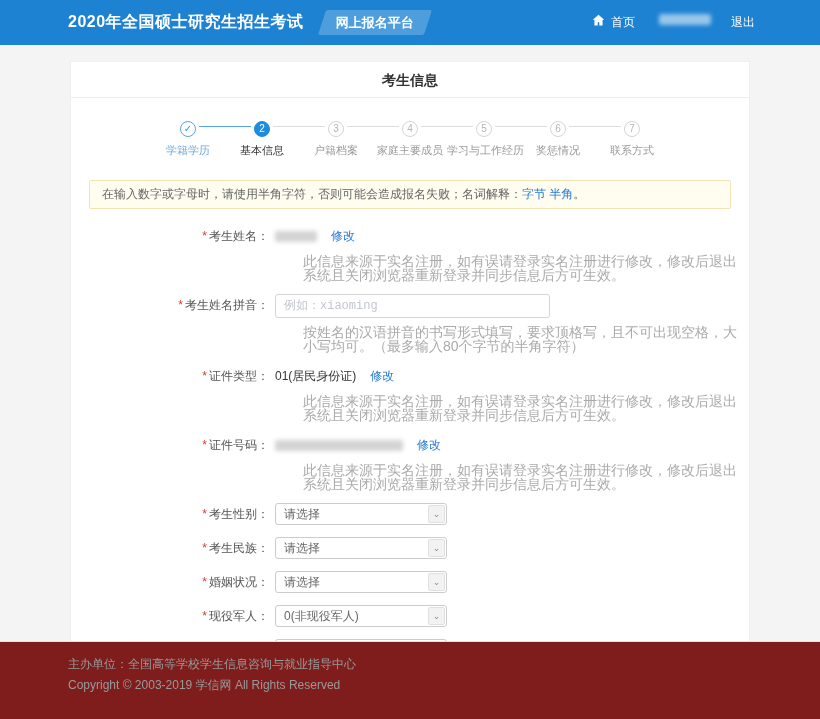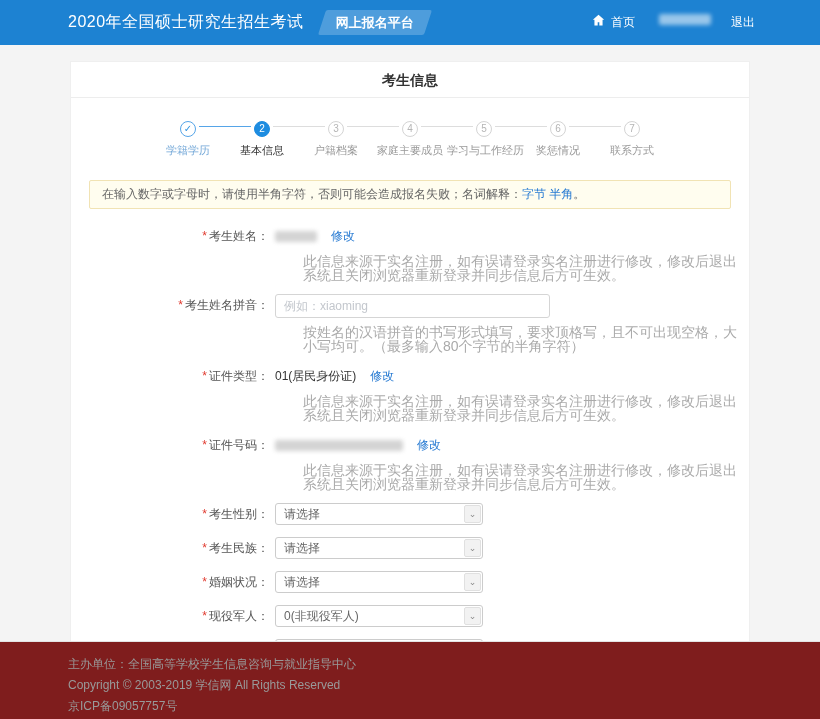--- a/index.html
+++ b/index.html
@@ -8,21 +8,21 @@
     font-family: "Liberation Sans", "DejaVu Sans", sans-serif;
     background:#f4f4f4;
     overflow:hidden;
     position:relative;
   }
   
   .header {
     height:45px; background:#1d82d2; display:flex; align-items:center;
     padding:0 65px 0 68px; color:#fff;
   }
-  .header-title { font-size:16px; font-weight:normal; letter-spacing:.5px; }
+  .header-title { font-size:16px; font-weight:bold; letter-spacing:.5px; }
   .header-badge {
     margin-left:18px; background:rgba(255,255,255,.22);
     transform:skewX(-18deg); padding:3px 14px; border-radius:2px;
   }
   .header-badge span { display:inline-block; transform:skewX(18deg); font-size:13px; font-weight:bold; }
   .header-right { margin-left:auto; display:flex; font-size:12px; gap:6px; }
   .home-ico { width:13px; height:13px; display:inline-block; }
   .user-blur {
     width:52px; height:11px; margin:0 14px 0 18px; border-radius:2px;
     background:rgba(255,255,255,.55); filter:blur(2px);
@@ -75,25 +75,25 @@
   .row-content { margin-left:6px; font-size:12px; color:#333; line-height:22px; }
   .static-line { display:flex; align-items:center; gap:14px; }
   .blurred { background:#d4d4d4; border-radius:2px; filter:blur(2px); display:inline-block; }
   .blur-name { width:42px; height:11px; }
   .blur-cert { width:128px; height:11px; }
   .modify { color:#2579d2; text-decoration:none; font-size:12px; cursor:pointer; }
   .note { font-size:14px; color:#aaa; margin-top:7px; line-height:14px;margin-left:28px; }
   .text-input {
     width:275px; height:24px; border:1px solid #d5d5d5; border-radius:3px;
     padding:0 8px; font-size:12px; color:#333; outline:none;
-    font-family:Liberation Sans, sans-serif;
+    font-family:Liberation Mono, monospace;
   }
   .text-input::placeholder { color:#c3c7cd; }
   .select {
-    width:208px; height:22px; border:1px solid #ccc; border-radius:3px;
+    width:172px; height:22px; border:1px solid #ccc; border-radius:3px;
     background:#fff; display:flex; align-items:center; cursor:pointer;
     overflow:hidden;
   }
   .select .sel-text { flex:1; padding:0 8px; font-size:12px; color:#666; }
   .select .sel-arrow {
     width:17px; height:18px; margin-right:1px; border-radius:2px;
     background:#f2f2f2; border:1px solid #e0e0e0;
     display:flex; align-items:center; justify-content:center;
     color:#8a8a8a; font-size:9px; flex:none;
   }
@@ -269,15 +269,14 @@
       <button class="btn btn-prev">上一步</button>
       <button class="btn btn-next">下一步</button>
     </div>
   </div>
 </div>
 
 <div class="footer">
   <div class="footer-left">
     <div>主办单位：全国高等学校学生信息咨询与就业指导中心</div>
     <div>Copyright © 2003-2019 学信网 All Rights Reserved</div>
-    <div>京ICP备09057757号</div>
   </div>
 </div>
 
 </body></html>

